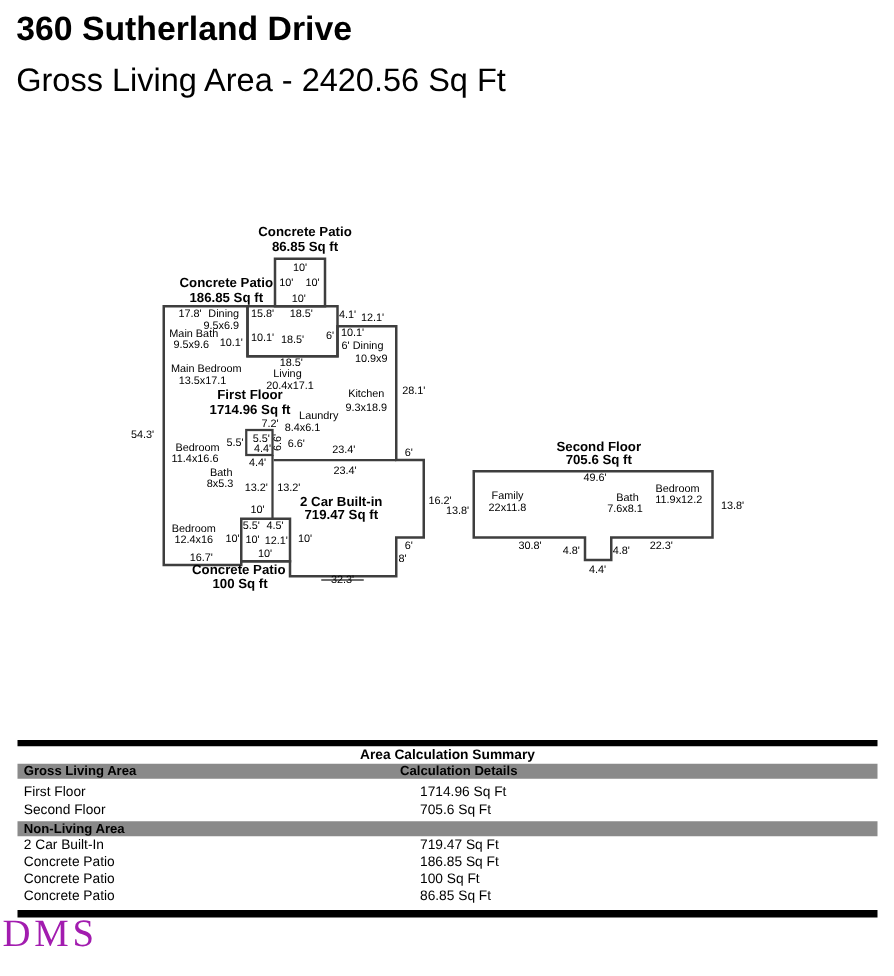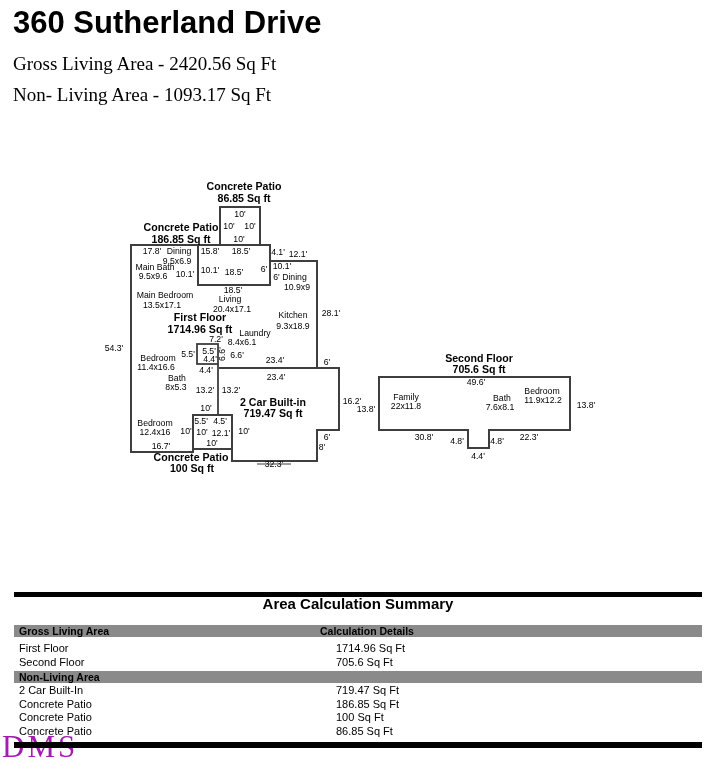--- a/index.html
+++ b/index.html
@@ -2,57 +2,56 @@
 <html><head>
 <meta charset="utf-8">
 <style>
   html,body{margin:0;padding:0;}
   body{
     position:relative;width:715px;height:781px;background:#ffffff;
     font-family:"Liberation Sans", sans-serif;color:#000;overflow:hidden;
   }
   
   .header{position:absolute;left:13px;top:2px;}
-  .page-title{font-size:31px;font-weight:bold;line-height:42px;margin:0;}
-  .sub{font-size:19px;line-height:22px;margin-top:9px;font-family:Liberation Serif, serif;}
+  .page-title{font-size:27px;font-weight:bold;line-height:42px;margin:0;}
+  .sub{font-size:26px;line-height:22px;margin-top:9px;}
   
   .plan-svg{position:absolute;left:0;top:0;z-index:1;}
   .labels{position:absolute;left:0;top:0;width:715px;height:781px;z-index:2;}
   .fl{position:absolute;white-space:nowrap;font-size:8.7px;line-height:9px;
       transform:translate(-50%,-50%);}
   .fl.b{font-weight:bold;font-size:10.6px;line-height:11px;}
   .fl.rot{transform:translate(-50%,-50%) rotate(-90deg);}
   
   .watermark{position:absolute;left:2px;top:729px;z-index:1;
       font-family:"Liberation Serif", serif;font-size:31px;letter-spacing:3px;color:#a21caf;}
   
   .tbl{position:absolute;left:14px;top:592px;width:688px;z-index:2;}
   .bar{background:#000;}
   .bar.top{height:5px;}
   .bar.bottom{height:6px;margin-top:3px;}
-  .tbl-title{font-size:15px;font-weight:bold;text-align:center;height:28px;line-height:14px;}
+  .tbl-title{font-size:11px;font-weight:bold;text-align:center;height:14px;line-height:14px;}
   .gray{background:#8a8a8a;height:12px;line-height:12px;font-size:10.5px;font-weight:bold;
         position:relative;}
   .gray .c1{padding-left:5px;}
   .gray .c2{position:absolute;left:306px;top:0;}
   .rows{margin-top:5px;}
   .rows.second{margin-top:1px;}
   .trow{height:13.6px;line-height:13.6px;font-size:11px;position:relative;}
   .trow .c1{padding-left:5px;}
   .trow .c2{position:absolute;left:322px;top:0;}
   .trow.b .c1,.trow.b .c2{font-weight:bold;}
   .gap{height:2px;}
 </style>
 </head>
 <body>
 
 <div class="header">
   <div class="page-title">360 Sutherland Drive</div>
   <div class="sub">Gross Living Area - 2420.56 Sq Ft</div>
-  <div class="sub">Non- Living Area - 1093.17 Sq Ft</div>
 </div>
 
 <svg class="plan-svg" width="715" height="781" viewBox="0 0 715 781">
   <g fill="none" stroke="#3e3e3e" stroke-width="2">
 
     <rect x="220" y="207" width="40" height="38"></rect>
 
     <rect x="198" y="245" width="72" height="40"></rect>
 
     <path d="M131,245 L198,245 L198,285 L270,285 L270,261 L317,261 L317,368 L339,368 L339,430 L317,430 L317,461 L232,461 L232,449 L193,449 L193,452 L131,452 Z"></path>

